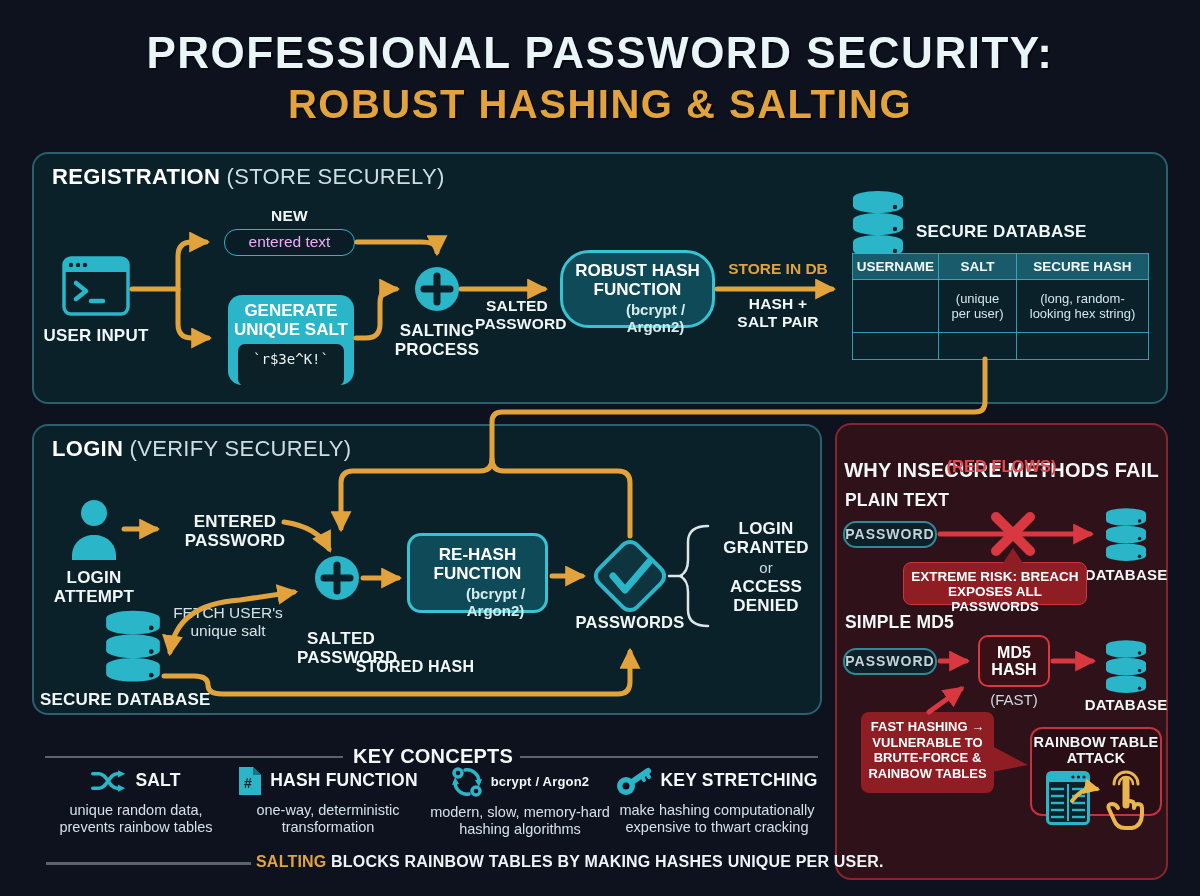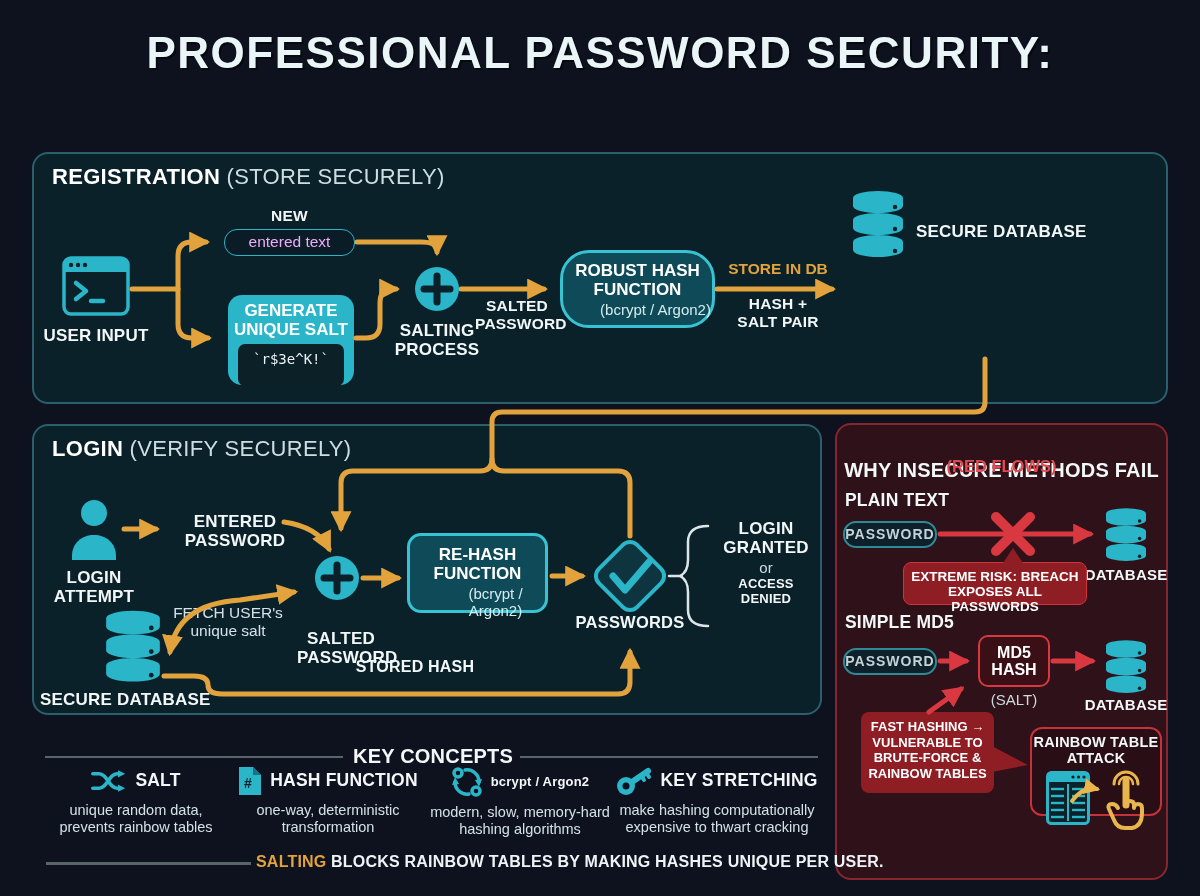--- a/index.html
+++ b/index.html
@@ -13,21 +13,21 @@
   .muted{color:#d3e2e6;font-weight:400;}
   .panel{position:absolute;background:#0b212a;border:2px solid #2a5f6d;border-radius:16px;box-sizing:border-box;}
   .rpanel{position:absolute;background:#2e1119;border:2px solid #87262f;border-radius:16px;box-sizing:border-box;}
   #title1{left:0;top:28px;width:1200px;font-size:44px;font-weight:700;letter-spacing:1.5px;color:#e9f5f7;text-align:center;text-shadow:2px 2px 0 rgba(0,0,0,.45);}
   #title2{left:0;top:82px;width:1200px;font-size:40px;font-weight:700;letter-spacing:1.5px;color:#e2a33c;text-align:center;text-shadow:2px 2px 0 rgba(0,0,0,.45);}
   .sect-h{font-size:22px;letter-spacing:.3px;}
   .sect-h .bold{font-weight:700;color:#ffffff;}
   .sect-h .rest{font-weight:400;color:#cddee3;}
   .tealbox{background:#0e4a57;border:3px solid #38c3d3;border-radius:14px;box-sizing:border-box;}
   .tealbox .t{font-size:17px;font-weight:700;line-height:1.12;color:#fff;}
-  .tealbox .s{font-size:15px;font-weight:400;color:#d5ecef;margin-top:2px;margin-left:36px;}
+  .tealbox .s{font-size:15px;font-weight:700;color:#d5ecef;margin-top:2px;margin-left:36px;}
   .pill{box-sizing:border-box;background:#0e2029;border:2px solid #2e8a97;border-radius:13px;
         font-size:14px;font-weight:700;letter-spacing:1px;color:#c3d3d8;text-align:center;}
   table.dbtable{border-collapse:collapse;table-layout:fixed;}
   table.dbtable td,table.dbtable th{border:1.5px solid rgba(58,178,198,.85);box-sizing:border-box;
         font-size:13px;color:#d5e4e9;text-align:center;vertical-align:middle;padding:1px 2px;}
   table.dbtable th{background:#1a5b6b;color:#f4f9fa;font-size:13.5px;font-weight:700;height:26px;}
   .redcall{background:#8e1d24;border-radius:8px;box-sizing:border-box;color:#fff;font-weight:700;text-align:center;}
   .line{position:absolute;height:2px;background:#596468;}
   svg{display:block;}
   #overlay{position:absolute;left:0;top:0;z-index:5;pointer-events:none;}
@@ -36,20 +36,21 @@
 </head>
 <body>
 
 <div id="canvas">
 
   <div class="panel" style="left:32px;top:152px;width:1136px;height:252px;"></div>
   <div class="panel" style="left:32px;top:424px;width:790px;height:291px;"></div>
   <div class="rpanel" style="left:835px;top:423px;width:333px;height:457px;"></div>
 
   <div class="abs content" id="title1">PROFESSIONAL PASSWORD SECURITY:</div>
+  <div class="abs content" id="title2">ROBUST HASHING &amp; SALTING</div>
 
   <div class="abs content sect-h" style="left:52px;top:164px;">
     <span class="bold">REGISTRATION</span><span class="rest"> (STORE SECURELY)</span>
   </div>
 
   <div class="abs content" style="left:62px;top:256px;">
     <svg width="68" height="60" viewBox="0 0 68 60">
       <rect x="2" y="2" width="64" height="56" rx="7" fill="#0b212a" stroke="#2ab5c8" stroke-width="3.5"></rect>
       <path d="M2,16 V9 a7,7 0 0 1 7,-7 h50 a7,7 0 0 1 7,7 v7 z" fill="#2ab5c8"></path>
       <circle cx="9" cy="9" r="2.2" fill="#0b212a"></circle>
@@ -94,20 +95,41 @@
       <path d="M2,11 a25,7 0 0 1 50,0 v8 a25,7 0 0 1 -50,0 z" fill="#2ab5c8"></path>
       <path d="M2,33 a25,7 0 0 1 50,0 v8 a25,7 0 0 1 -50,0 z" fill="#2ab5c8"></path>
       <path d="M2,55 a25,7 0 0 1 50,0 v8 a25,7 0 0 1 -50,0 z" fill="#2ab5c8"></path>
       <circle cx="44" cy="20" r="2.2" fill="#0b212a"></circle>
         <circle cx="44" cy="42" r="2.2" fill="#0b212a"></circle>
         <circle cx="44" cy="64" r="2.2" fill="#0b212a"></circle>
     </svg>
   </div>
   <div class="abs content lbl" style="left:916px;top:222px;font-size:17px;white-space:nowrap;">SECURE DATABASE</div>
 
+  <table class="dbtable abs content" style="left:852px;top:253px;width:296px;">
+    <tbody>
+        <tr>
+      <th style="width:86px;">USERNAME</th>
+      <th style="width:78px;">SALT</th>
+      <th style="width:132px;">SECURE HASH</th>
+    </tr>
+    <tr style="height:53px;">
+      <td class="pre"></td>
+      <td class="pre">(unique
+per user)</td>
+      <td class="pre">(long, random-
+looking hex string)</td>
+    </tr>
+    <tr style="height:27px;">
+      <td></td>
+      <td></td>
+      <td></td>
+    </tr>
+  </tbody>
+    </table>
 
   <div class="abs content sect-h" style="left:52px;top:436px;">
     <span class="bold">LOGIN</span><span class="rest"> (VERIFY SECURELY)</span>
   </div>
 
   <div class="abs content" style="left:70px;top:498px;">
     <svg width="48" height="62" viewBox="0 0 48 62">
       <circle cx="24" cy="15" r="13" fill="#2ab5c8"></circle>
       <path d="M2,62 v-4 c0,-13 10,-21 22,-21 s22,8 22,21 v4 z" fill="#2ab5c8"></path>
     </svg>
@@ -139,21 +161,21 @@
     <div class="s">(bcrypt / Argon2)</div>
   </div>
 
   <div class="abs content lbl c" style="left:572px;top:613px;width:116px;font-size:16.5px;">PASSWORDS</div>
   <div class="abs content lbl c" style="left:350px;top:658px;width:130px;font-size:16px;">STORED HASH</div>
 
   <div class="abs content c" style="left:716px;top:519px;width:100px;">
     <div class="lbl pre" style="font-size:17px;">LOGIN
 GRANTED</div>
     <div style="font-size:15px;color:#cfdde2;margin:1px 0;">or</div>
-    <div class="lbl pre" style="font-size:13px;">ACCESS
+    <div class="lbl pre" style="font-size:17px;">ACCESS
 DENIED</div>
   </div>
 
   <div class="abs content lbl c" style="left:840px;top:459px;width:323px;font-size:20px;">WHY INSECURE METHODS FAIL</div>
   <div class="abs content c b" style="left:840px;top:457px;width:323px;font-size:16.5px;color:#e04a50;">(RED FLOWS)</div>
 
   <div class="abs content lbl" style="left:845px;top:491px;font-size:17.5px;">PLAIN TEXT</div>
   <div class="abs content pill" style="left:843px;top:521px;width:94px;height:27px;">
     <span style="line-height:23px;">PASSWORD</span>
   </div>
@@ -171,21 +193,21 @@
 
   <div class="abs content redcall pre" style="left:903px;top:562px;width:184px;height:43px;font-size:13.5px;line-height:15px;padding-top:6px;border:1.5px solid #d0333b;">EXTREME RISK: BREACH
 EXPOSES ALL PASSWORDS</div>
 
   <div class="abs content lbl" style="left:845px;top:613px;font-size:17.5px;">SIMPLE MD5</div>
   <div class="abs content pill" style="left:843px;top:648px;width:94px;height:27px;">
     <span style="line-height:23px;">PASSWORD</span>
   </div>
   <div class="abs content c pre" style="left:978px;top:635px;width:72px;height:52px;box-sizing:border-box;background:#3a0f15;border:2.5px solid #d93840;border-radius:10px;font-size:16px;font-weight:700;line-height:17px;padding-top:7px;color:#fff;">MD5
 HASH</div>
-  <div class="abs content c" style="left:978px;top:691px;width:72px;font-size:15px;color:#ccdadd;">(SALT)</div>
+  <div class="abs content c" style="left:978px;top:691px;width:72px;font-size:15px;color:#ccdadd;">(FAST)</div>
   <div class="abs content" style="left:1101px;top:637px;">
     <svg width="50" height="56" viewBox="0 0 54 70">
       <path d="M2,11 a25,7 0 0 1 50,0 v8 a25,7 0 0 1 -50,0 z" fill="#2ab5c8"></path>
       <path d="M2,33 a25,7 0 0 1 50,0 v8 a25,7 0 0 1 -50,0 z" fill="#2ab5c8"></path>
       <path d="M2,55 a25,7 0 0 1 50,0 v8 a25,7 0 0 1 -50,0 z" fill="#2ab5c8"></path>
       <circle cx="44" cy="20" r="2.2" fill="#0b212a"></circle>
         <circle cx="44" cy="42" r="2.2" fill="#0b212a"></circle>
         <circle cx="44" cy="64" r="2.2" fill="#0b212a"></circle>
     </svg>
   </div>

